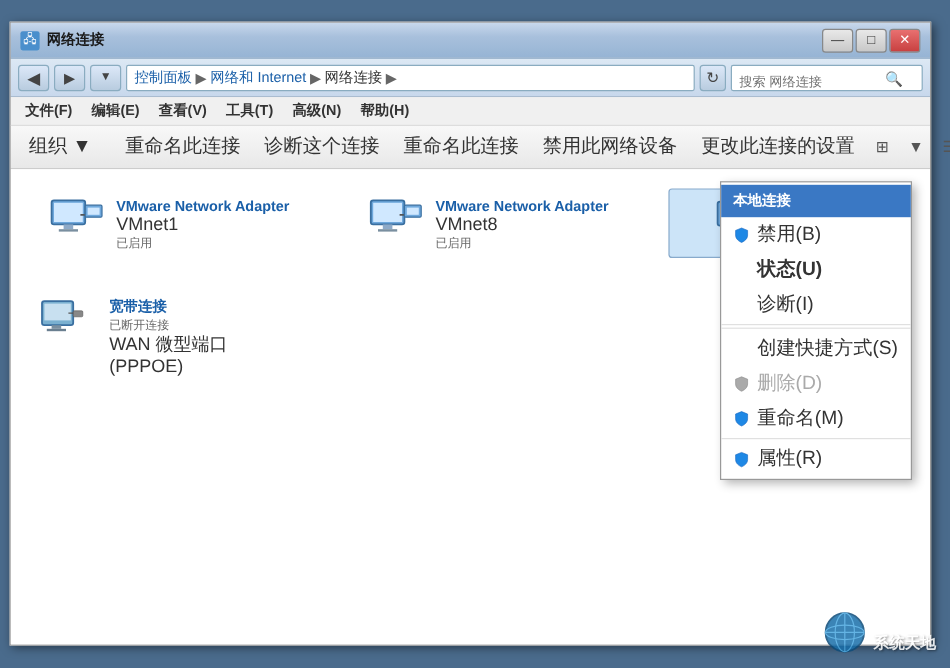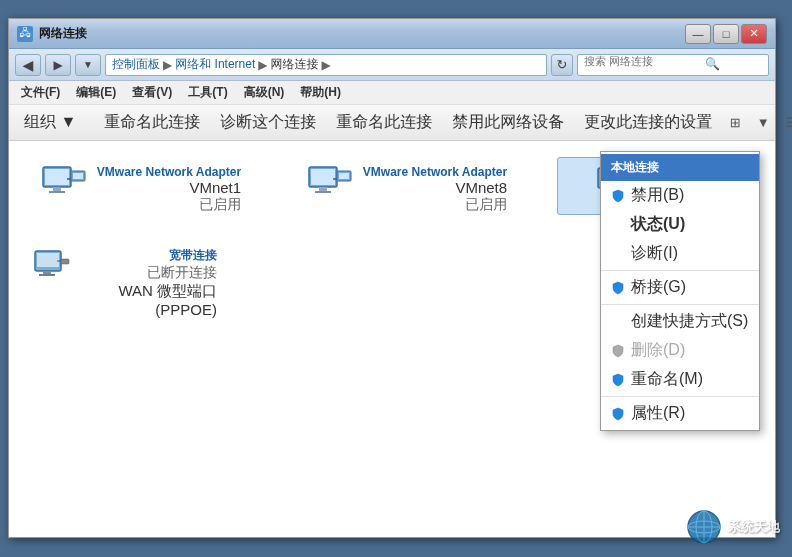--- a/index.html
+++ b/index.html
@@ -137,27 +137,27 @@
       border: 1px solid #8aacc0;
       border-radius: 3px;
       display: flex;
       align-items: center;
       justify-content: center;
       cursor: pointer;
       font-size: 13px;
       color: #444;
     }
     .search-bar {
-      width: 192px;
+      width: 160px;
       height: 22px;
       background: white;
       border: 1px solid #8aacc0;
       border-radius: 2px;
       display: flex;
-      align-items: flex-start;
+      align-items: flex-end;
       padding: 0 6px;
     }
     .search-bar input {
       border: none;
       outline: none;
       font-size: 11px;
       width: 120px;
       color: #999;
       background: transparent;
     }
@@ -262,21 +262,20 @@
       position: relative;
       overflow: hidden;
     }
 
     
     .network-items {
       display: flex;
       flex-wrap: wrap;
       gap: 16px;
       align-items: flex-start;
-      text-align: right;
     }
 
     .net-item {
       width: 230px;
       display: flex;
       flex-direction: column;
       align-items: center;
       cursor: pointer;
       padding: 8px;
       border-radius: 3px;
@@ -304,21 +303,21 @@
       font-size: 12px;
       font-weight: bold;
       color: #1a5fa8;
       cursor: pointer;
     }
     .net-type {
       font-size: 15px;
       color: #333;
     }
     .net-status {
-      font-size: 14px;
+      font-size: 10px;
       color: #666;
     }
 
     
     .context-menu {
       position: absolute;
       top: 10px;
       right: 15px;
       width: 160px;
       background: white;
@@ -367,21 +366,21 @@
       background: #cce4f8;
       border: 1px solid #88aacc;
     }
 
     
     .watermark {
       position: absolute;
       bottom: 12px;
       right: 12px;
       display: flex;
-      align-items: center;
+      align-items: flex-end;
       gap: 6px;
       opacity: 0.85;
     }
     .watermark-globe {
       width: 36px;
       height: 36px;
     }
     .watermark-text {
       color: white;
       font-size: 13px;
@@ -557,28 +556,20 @@
         <span>状态(U)</span>
       </div>
 
       <div class="ctx-item">
         <span style="display:inline-block;width:14px;"></span>
         <span>诊断(I)</span>
       </div>
 
       <div class="ctx-sep"></div>
 
-      <div class="ctx-item">
-        <span class="ctx-shield">
-          <svg viewBox="0 0 14 14">
-              <path d="M7 1L2 3v4c0 3 2.5 5 5 6 2.5-1 5-3 5-6V3L7 1z" fill="#1e88e5" stroke="#1565c0" stroke-width="0.5"></path>
-            </svg>
-        </span>
-        <span>桥接(G)</span>
-      </div>
 
       <div class="ctx-sep"></div>
 
       <div class="ctx-item">
         <span style="display:inline-block;width:14px;"></span>
         <span>创建快捷方式(S)</span>
       </div>
 
       <div class="ctx-item disabled">
         <span class="ctx-shield">

